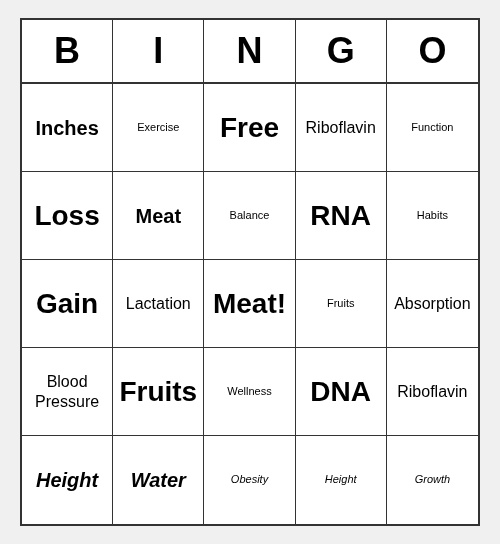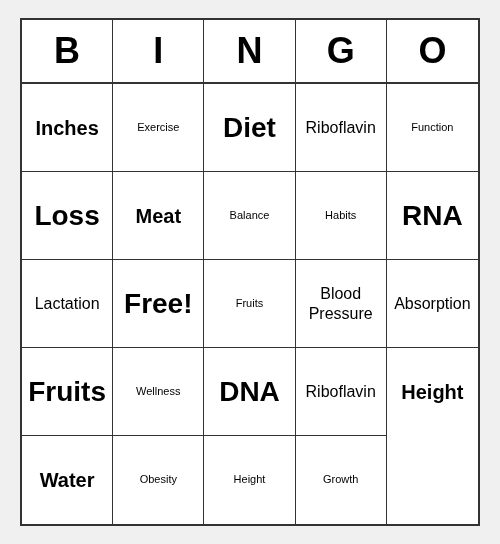--- a/index.html
+++ b/index.html
@@ -58,20 +58,21 @@
       min-height: 88px;
     }
 
     .bingo-cell:nth-child(5n) {
       border-right: none;
       align-items: center;
     }
 
     .bingo-cell:nth-last-child(-n+5) {
       border-bottom: none;
+      font-style: italic;
     }
 
     .cell-text {
       line-height: 1.2;
     }
 
     .size-large {
       font-size: 28px;
       font-weight: bold;
     }
@@ -101,57 +102,60 @@
       <div class="bingo-header-cell">O</div>
     </div>
   <div class="bingo-grid">
   <div class="bingo-cell">
         <span class="cell-text size-medium">Inches</span>
       </div>
       <div class="bingo-cell">
         <span class="cell-text size-small">Exercise</span>
       </div>
       <div class="bingo-cell">
-        <span class="cell-text size-large">Diet</span>
+        <span class="cell-text size-large">Free</span>
       </div>
       <div class="bingo-cell">
         <span class="cell-text size-xsmall">Riboflavin</span>
       </div>
       <div class="bingo-cell">
         <span class="cell-text size-small">Function</span>
       </div>
       <div class="bingo-cell">
         <span class="cell-text size-large">Loss</span>
       </div>
       <div class="bingo-cell">
         <span class="cell-text size-medium">Meat</span>
       </div>
       <div class="bingo-cell">
         <span class="cell-text size-small">Balance</span>
       </div>
       <div class="bingo-cell">
+        <span class="cell-text size-large">RNA</span>
+      </div>
+      <div class="bingo-cell">
         <span class="cell-text size-small">Habits</span>
       </div>
       <div class="bingo-cell">
-        <span class="cell-text size-large">RNA</span>
+        <span class="cell-text size-large">Gain</span>
       </div>
       <div class="bingo-cell">
         <span class="cell-text size-xsmall">Lactation</span>
       </div>
       <div class="bingo-cell">
-        <span class="cell-text size-large">Free!</span>
+        <span class="cell-text size-large">Meat!</span>
       </div>
       <div class="bingo-cell">
         <span class="cell-text size-small">Fruits</span>
       </div>
       <div class="bingo-cell">
-        <span class="cell-text size-xsmall">Blood Pressure</span>
+        <span class="cell-text size-xsmall">Absorption</span>
       </div>
       <div class="bingo-cell">
-        <span class="cell-text size-xsmall">Absorption</span>
+        <span class="cell-text size-xsmall">Blood Pressure</span>
       </div>
       <div class="bingo-cell">
         <span class="cell-text size-large">Fruits</span>
       </div>
       <div class="bingo-cell">
         <span class="cell-text size-small">Wellness</span>
       </div>
       <div class="bingo-cell">
         <span class="cell-text size-large">DNA</span>
       </div>

